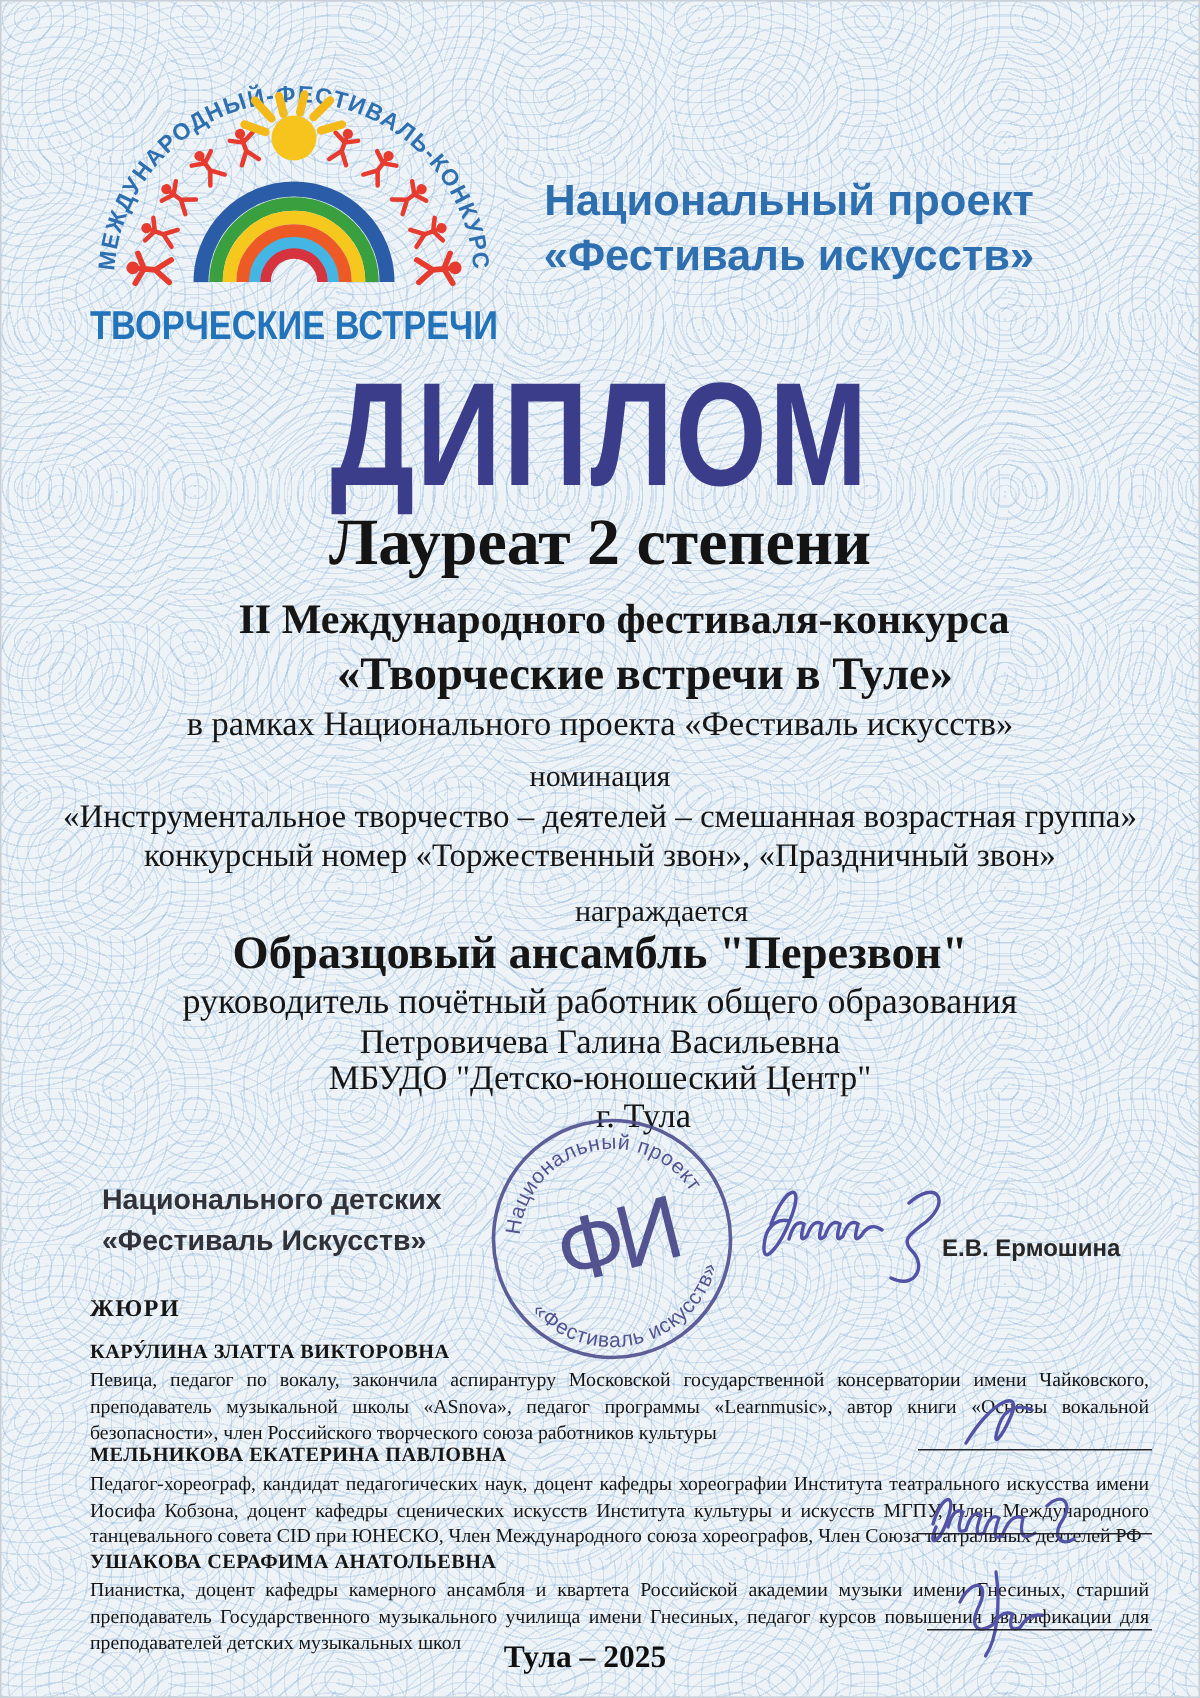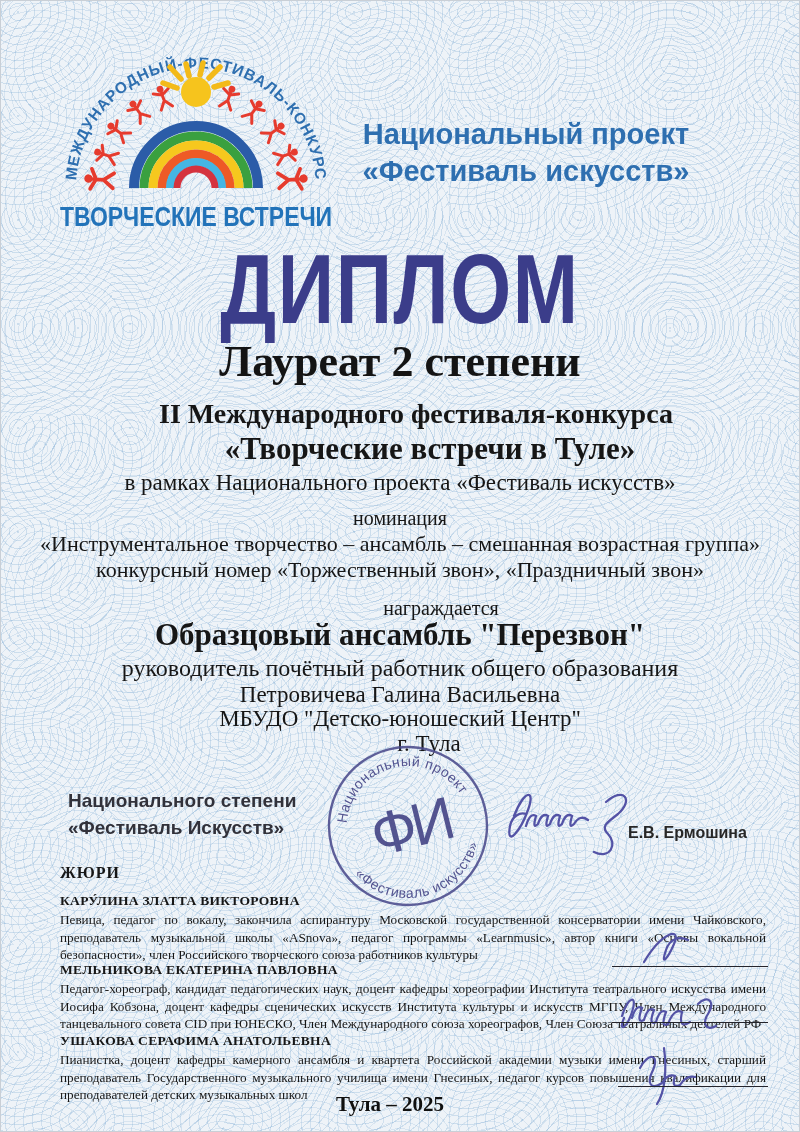--- a/index.html
+++ b/index.html
@@ -111,31 +111,31 @@
     <div>Национальный проект</div>
     <div>«Фестиваль искусств»</div>
   </div>
 
   <div class="ctr diploma-title">ДИПЛОМ</div>
   <div class="ctr award">Лауреат 2 степени</div>
   <div class="ctr fest1">II Международного фестиваля-конкурса</div>
   <div class="ctr fest2">«Творческие встречи в Туле»</div>
   <div class="ctr fest3">в рамках Национального проекта «Фестиваль искусств»</div>
   <div class="ctr nom-label">номинация</div>
-  <div class="ctr nomination">«Инструментальное творчество – ансамбль – смешанная возрастная группа»</div>
+  <div class="ctr nomination">«Инструментальное творчество – деятелей – смешанная возрастная группа»</div>
   <div class="ctr comp-num">конкурсный номер «Торжественный звон», «Праздничный звон»</div>
   <div class="ctr awarded-label">награждается</div>
   <div class="ctr awardee">Образцовый ансамбль "Перезвон"</div>
   <div class="ctr leader-title">руководитель почётный работник общего образования</div>
   <div class="ctr leader-name">Петровичева Галина Васильевна</div>
   <div class="ctr organization">МБУДО "Детско-юношеский Центр"</div>
   <div class="ctr city">г. Тула</div>
 
   <div class="abs organizer">
-    <div>Национального степени</div>
+    <div>Национального детских</div>
     <div>«Фестиваль Искусств»</div>
   </div>
 
   <div class="abs stamp-wrap">
     <svg width="172" height="172" viewBox="0 0 172 172">
       <defs>
         <path id="stamp-top" d="M 24,88 A 62,62 0 0 1 148,88"></path>
         <path id="stamp-bottom" d="M 14,86 A 72,72 0 0 0 158,86"></path>
       </defs>
       <circle cx="86" cy="86" r="79" fill="none" stroke="#4b4b8c" stroke-width="2.4"></circle>

